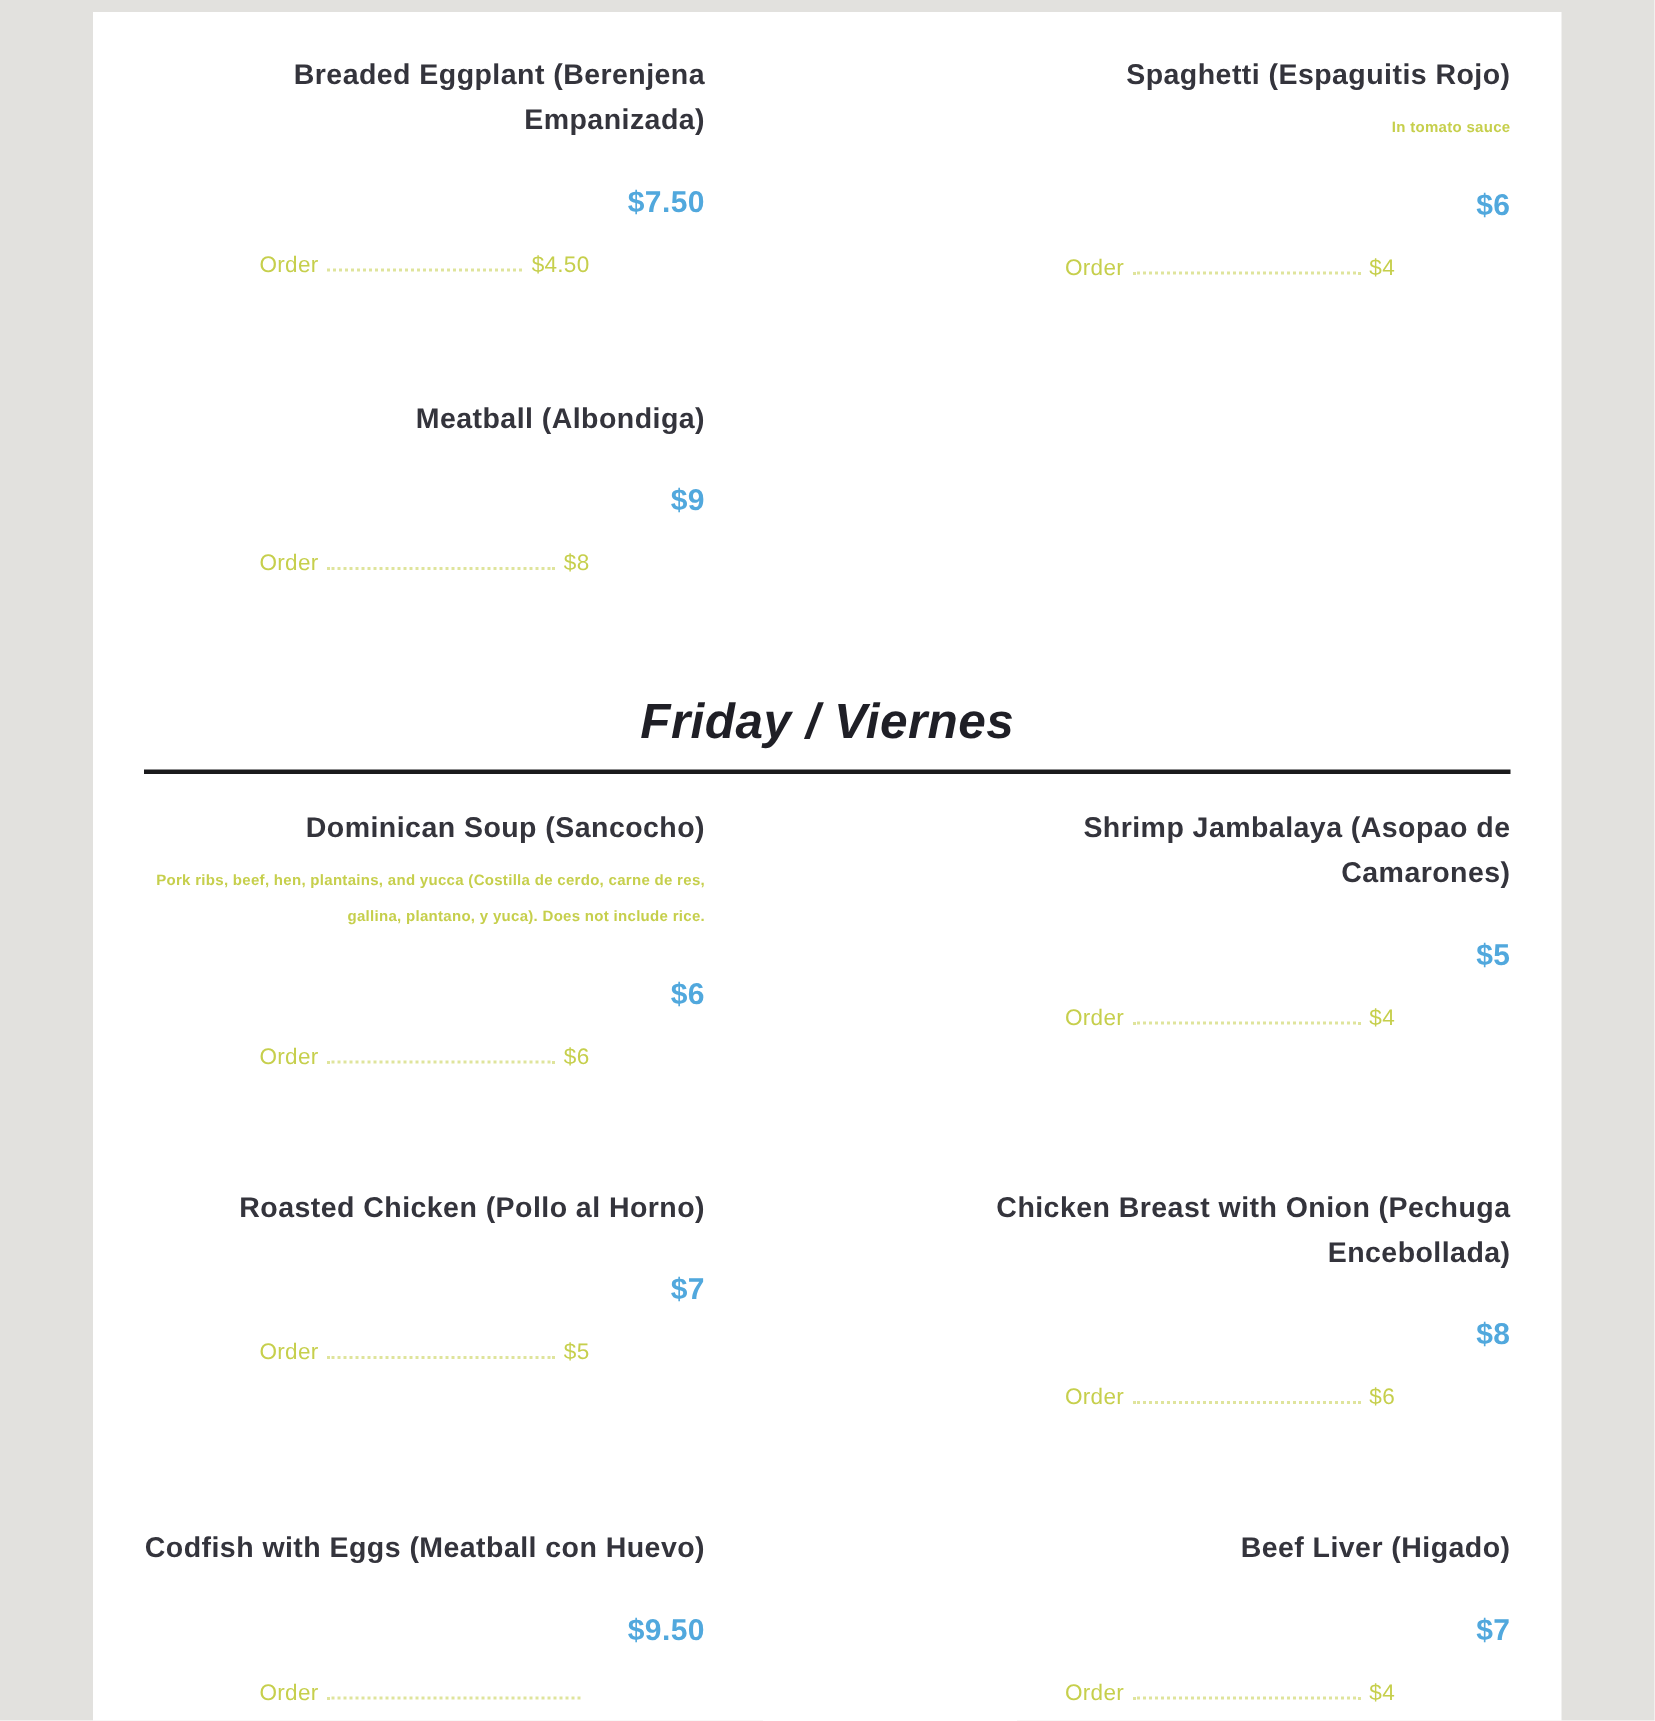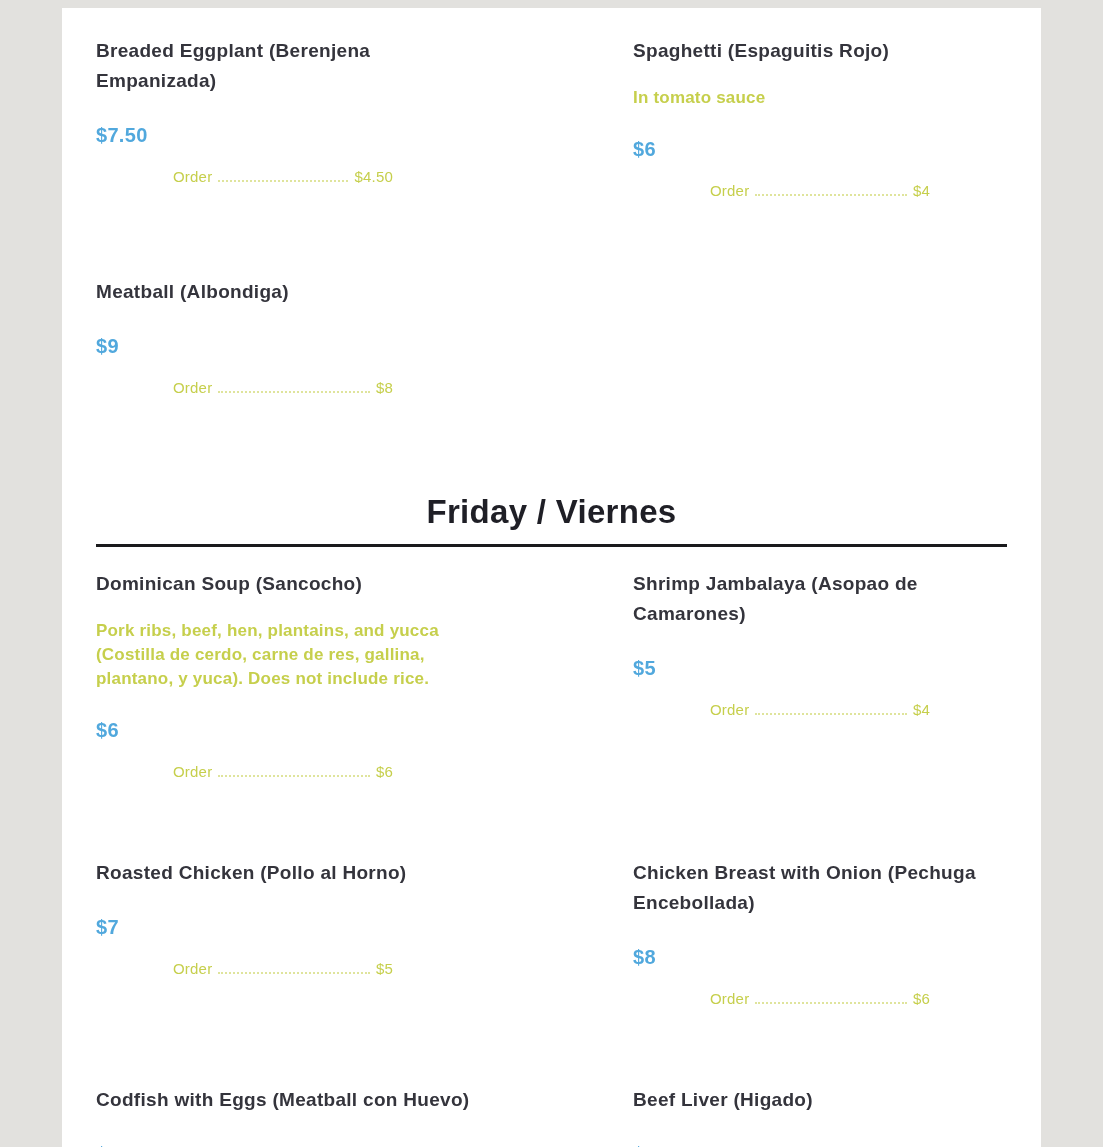--- a/index.html
+++ b/index.html
@@ -20,46 +20,46 @@
   }
   .menu-card{
     width:979px;margin:8px auto 0;background:var(--card);
     padding:28px 34px 80px;min-height:1200px;
   }
   .menu-grid{
     display:grid;grid-template-columns:1fr 1fr;
     column-gap:163px;row-gap:76px;
     align-items:start;
   }
-  .menu-item{max-width:374px;text-align:left;}
+  .menu-item{max-width:374px;text-align:right;}
   .item-title{
     font-size:19px;font-weight:700;color:var(--title);
     line-height:30px;letter-spacing:0.3px;margin:0;
   }
   .item-desc{
-    margin-top:20px;font-size:17px;font-weight:700;
+    margin-top:8px;font-size:10px;font-weight:700;
     color:var(--accent);line-height:24px;letter-spacing:0.2px;
   }
   .item-price{
     margin-top:27px;font-size:20px;font-weight:700;
     color:var(--price);line-height:24px;letter-spacing:0.3px;
   }
   .order-row{
     width:220px;margin:20px auto 0;display:flex;align-items:baseline;
     font-size:15px;font-weight:400;color:var(--accent);line-height:20px;
     letter-spacing:0.2px;
   }
   .order-dots{
     flex:1;border-bottom:2px dotted var(--accent);
     margin:0 6px 3px;opacity:.55;min-width:20px;
   }
   .section-header{
-    margin:94px 0 0;text-align:center;
+    margin:75px 0 0;text-align:center;
     font-size:33px;font-weight:800;color:var(--header);
-    line-height:40px;letter-spacing:0.3px;
+    line-height:40px;letter-spacing:0.3px;font-style:italic;
   }
   .section-divider{
     height:3px;background:var(--rule);margin-top:12px;border:0;
   }
   .section-grid-spacer{margin-top:22px;}
   .first-grid{margin-top:0;}
 </style>
 </head>
 <body>
 

